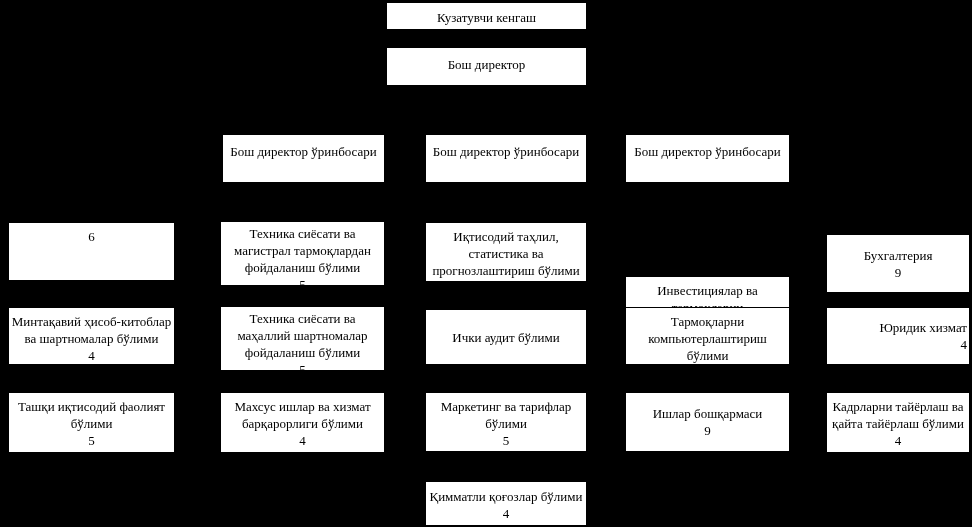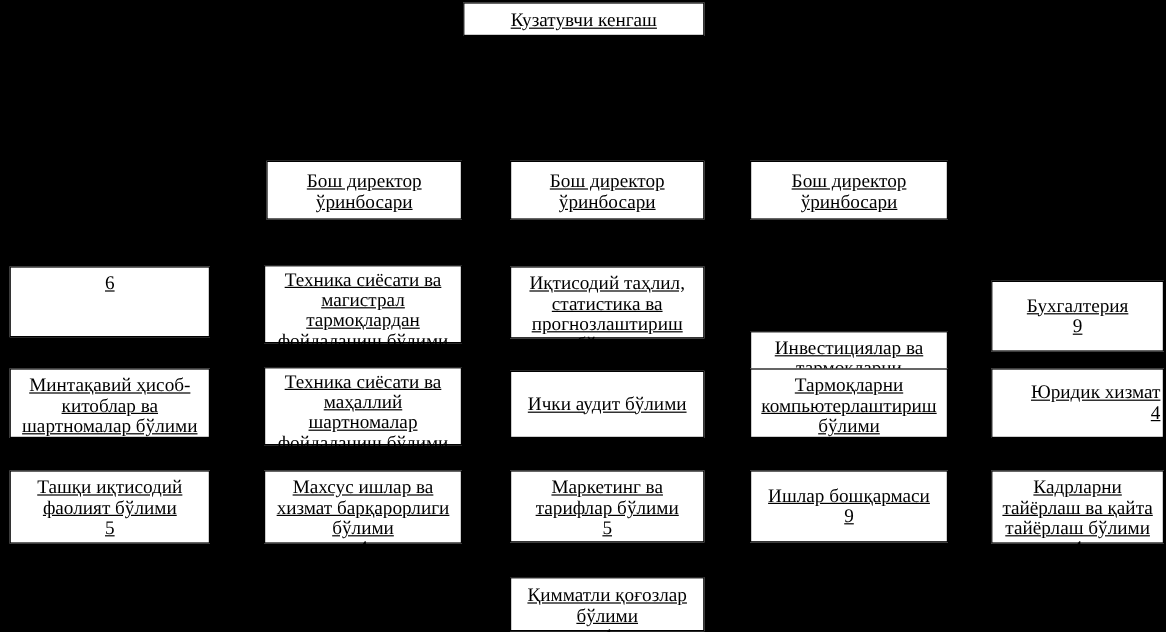--- a/index.html
+++ b/index.html
@@ -11,43 +11,45 @@
     font-family: "Liberation Serif", "DejaVu Serif", serif;
     overflow: hidden;
   }
   .node {
     position: absolute;
     background: #ffffff;
     border: 1px solid #000000;
     box-sizing: border-box;
     color: #000000;
     text-align: center;
-    font-size: 16px;
+    font-size: 13px;
     line-height: 17px;
     padding: 5px 2px 2px 2px;
-    text-decoration: underline;
   }
   .node .label { display: block; }
   .node .count { display: block; }
   .v-center {
     display: flex;
     flex-direction: column;
     justify-content: center;
     padding-top: 2px;
   }
 </style>
 </head>
 <body>
 
 <div class="stage">
 
   <div class="node" style="left:386px; top:2px; width:201px; height:28px; padding-top:6px;">
     <span class="label">Кузатувчи кенгаш</span>
   </div>
 
+  <div class="node" style="left:386px; top:47px; width:201px; height:39px; padding-top:8px;">
+    <span class="label">Бош директор</span>
+  </div>
 
   <div class="node" style="left:222px; top:134px; width:163px; height:49px; padding-top:8px;">
     <span class="label">Бош директор ўринбосари</span>
   </div>
   <div class="node" style="left:425px; top:134px; width:162px; height:49px; padding-top:8px;">
     <span class="label">Бош директор ўринбосари</span>
   </div>
   <div class="node" style="left:625px; top:134px; width:165px; height:49px; padding-top:8px;">
     <span class="label">Бош директор ўринбосари</span>
   </div>

